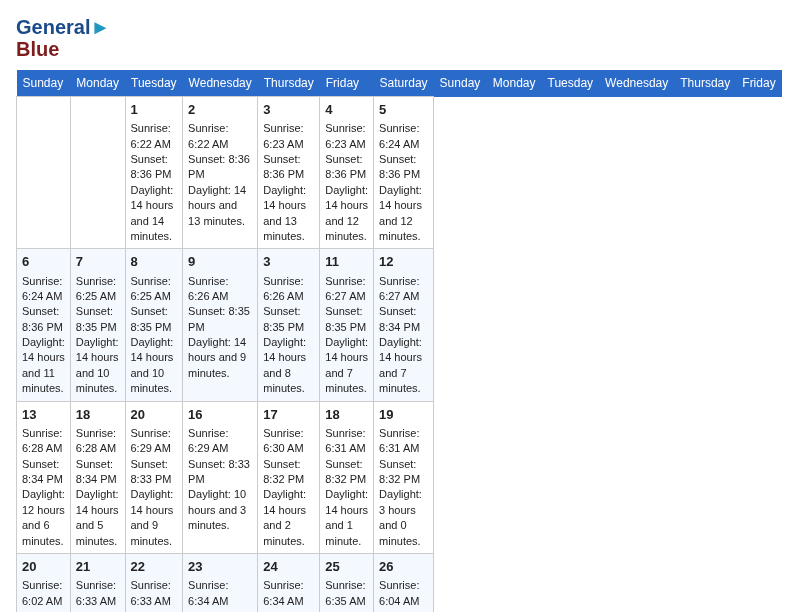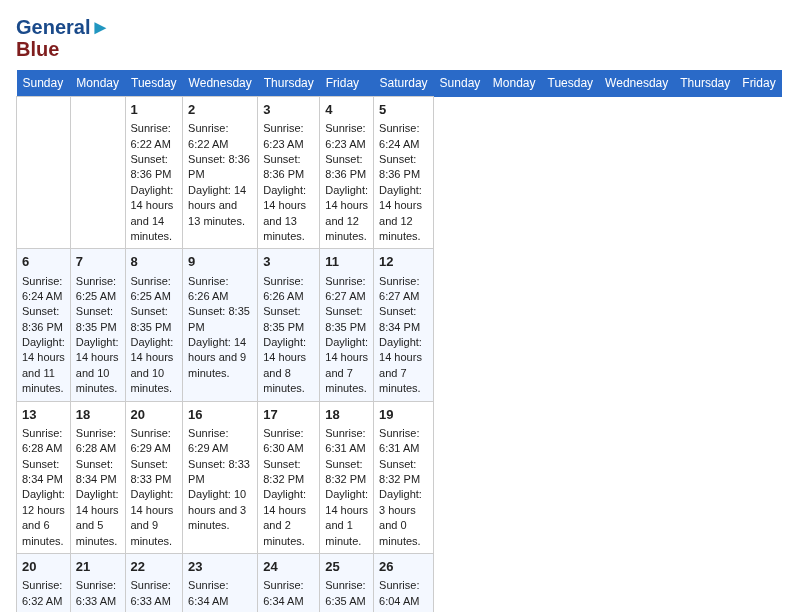--- a/index.html
+++ b/index.html
@@ -235,21 +235,21 @@
         <td>
           <span class="day-num">19</span>
           <div>Sunrise: 6:31 AM</div>
           <div>Sunset: 8:32 PM</div>
           <div>Daylight: 3 hours and 0 minutes.</div>
         </td>
       </tr>
       <tr>
         <td>
           <span class="day-num">20</span>
-          <div>Sunrise: 6:32 AM</div>
+          <div>Sunrise: 6:02 AM</div>
           <div>Sunset: 8:31 PM</div>
         </td>
         <td>
           <span class="day-num">21</span>
           <div>Sunrise: 6:33 AM</div>
           <div>Sunset: 8:30 PM</div>
         </td>
         <td>
           <span class="day-num">22</span>
           <div>Sunrise: 6:33 AM</div>

